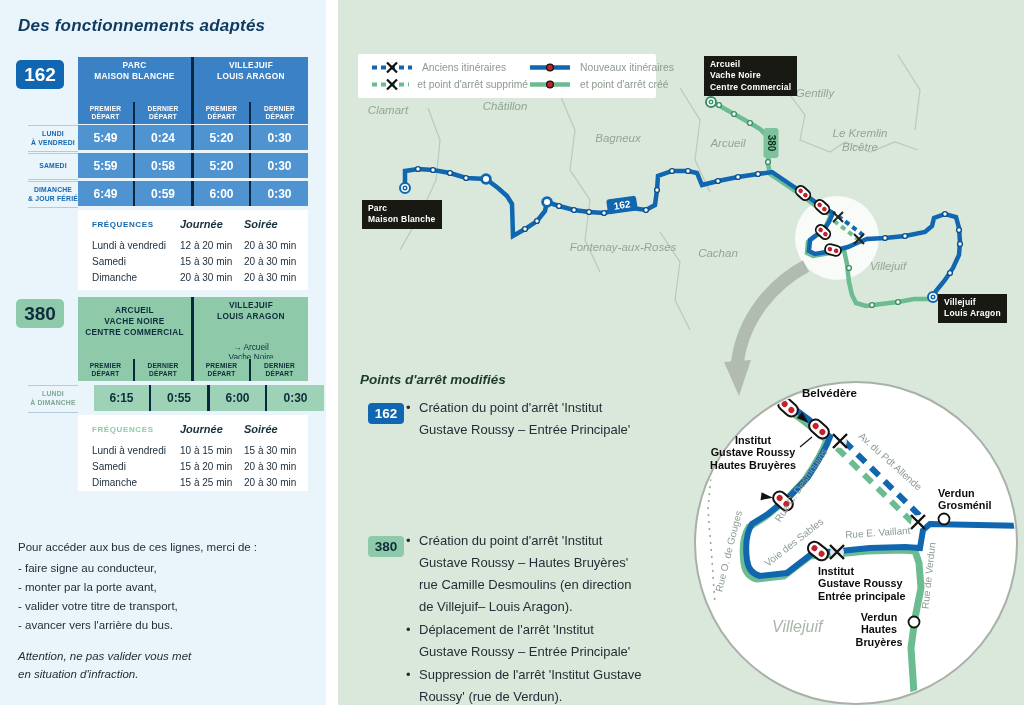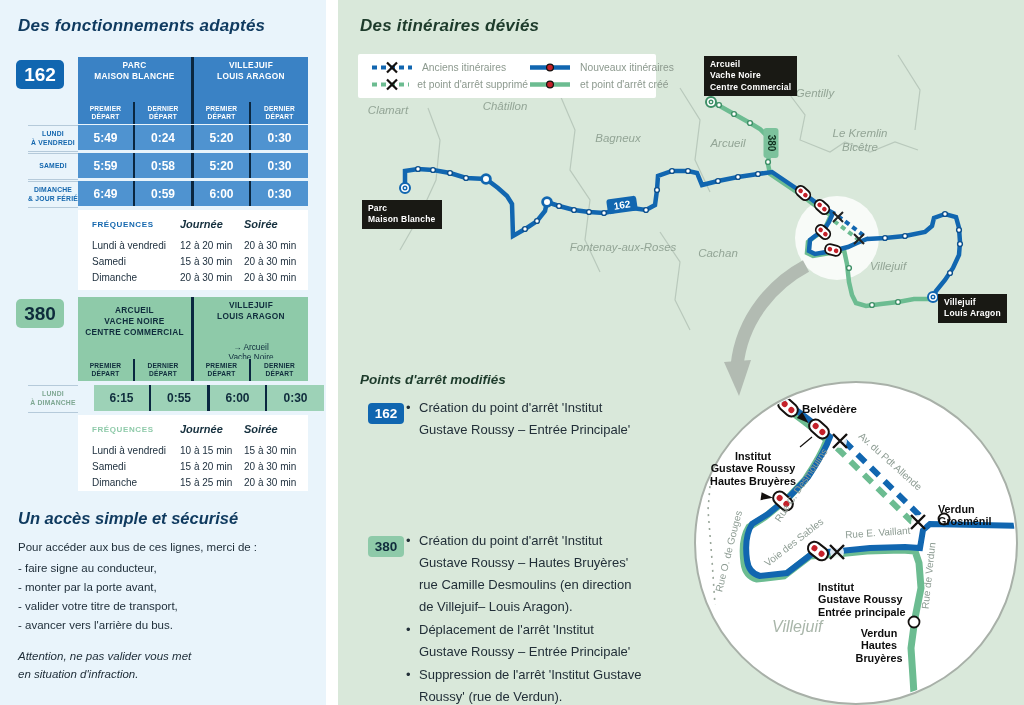--- a/index.html
+++ b/index.html
@@ -71,21 +71,21 @@
         line-height:1.35;padding:3px 6px;white-space:pre-line;letter-spacing:.2px;}
 
   .para{position:absolute;left:22px;top:284px;font-size:13px;line-height:1.6;color:#27343b;}
   .mod-title{position:absolute;left:22px;top:372px;font-size:13.5px;font-weight:bold;font-style:italic;color:#1d3b2b;}
   .sbadge{position:absolute;left:30px;width:36px;height:21px;border-radius:4px;text-align:center;
           line-height:21px;font-weight:bold;font-size:13.5px;}
   .blist{position:absolute;left:66px;width:278px;}
   .bitem{position:relative;padding-left:15px;font-size:13px;line-height:22px;color:#222f38;margin-bottom:1px;}
   .bitem::before{content:"\2022";position:absolute;left:2px;top:0;color:#222f38;}
 
-  .ilabel{position:absolute;font-weight:bold;font-size:10.8px;line-height:1.15;color:#0c0c0c;white-space:pre-line;margin-top:16px;}
+  .ilabel{position:absolute;font-weight:bold;font-size:10.8px;line-height:1.15;color:#0c0c0c;white-space:pre-line;}
   .iarea{position:absolute;font-size:16px;font-style:italic;color:#a9b6aa;}
 </style>
 </head>
 <body>
 
 <div class="page">
 
   <div class="panel-left">
     <div class="lt-title">Des fonctionnements adaptés</div>
 
@@ -220,21 +220,20 @@
       <div class="fv" style="left:102px;top:30px;">10 à 15 min</div>
       <div class="fv" style="left:166px;top:30px;">15 à 30 min</div>
       <div class="fl" style="top:46px;">Samedi</div>
       <div class="fv" style="left:102px;top:46px;">15 à 20 min</div>
       <div class="fv" style="left:166px;top:46px;">20 à 30 min</div>
       <div class="fl" style="top:62px;">Dimanche</div>
       <div class="fv" style="left:102px;top:62px;">15 à 25 min</div>
       <div class="fv" style="left:166px;top:62px;">20 à 30 min</div>
     </div>
 
-    <div class="acc-title">Un accès simple et sécurisé</div>
     <div class="acc-text" style="top:541px;">Pour accéder aux bus de ces lignes, merci de :</div>
     <div class="acc-text" style="top:562px;">- faire signe au conducteur,</div>
     <div class="acc-text" style="top:581px;">- monter par la porte avant,</div>
     <div class="acc-text" style="top:600px;">- valider votre titre de transport,</div>
     <div class="acc-text" style="top:619px;">- avancer vers l'arrière du bus.</div>
     <div class="acc-warn ml">Attention, ne pas valider vous met
 en situation d'infraction.</div>
   </div>
 
   <div class="panel-right">
@@ -433,21 +432,20 @@
 
         <text class="street" text-anchor="middle" transform="translate(466,487) rotate(-56)">Rue C. Desmoulins</text>
         <text class="street" text-anchor="middle" transform="translate(550,464) rotate(42)">Av. du Pdt Allende</text>
         <text class="street" text-anchor="middle" transform="translate(394,552) rotate(-76)">Rue O. de Gouges</text>
         <text class="street" text-anchor="middle" transform="translate(458,545) rotate(-38)">Voie des Sables</text>
         <text class="street" text-anchor="middle" transform="translate(540,536) rotate(-4)">Rue E. Vaillant</text>
         <text class="street" text-anchor="middle" transform="translate(594,576) rotate(-84)">Rue de Verdun</text>
       </g>
     </svg>
 
-    <div class="rt-title">Des itinéraires déviés</div>
 
     <div class="legend">
       <div class="lg-col" style="width:158px;">
         <div class="lg-row">
           <svg width="44" height="13">
               <line x1="2" y1="6.5" x2="42" y2="6.5" stroke="#1166b0" stroke-width="4" stroke-dasharray="5,4"></line>
               <path d="M17,1.5 L27,11.5 M27,1.5 L17,11.5" stroke="#14110f" stroke-width="2.2"></path>
             </svg>
           <span class="lg-txt">Anciens itinéraires</span>
         </div>

